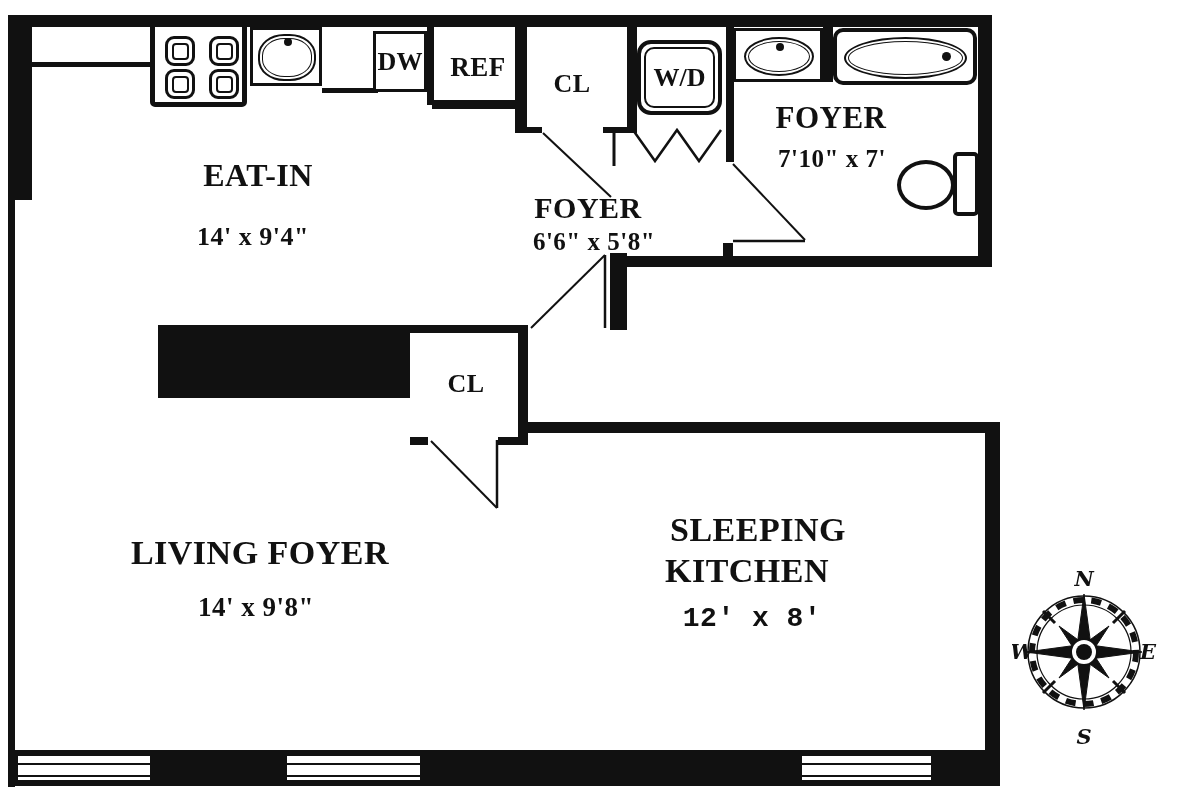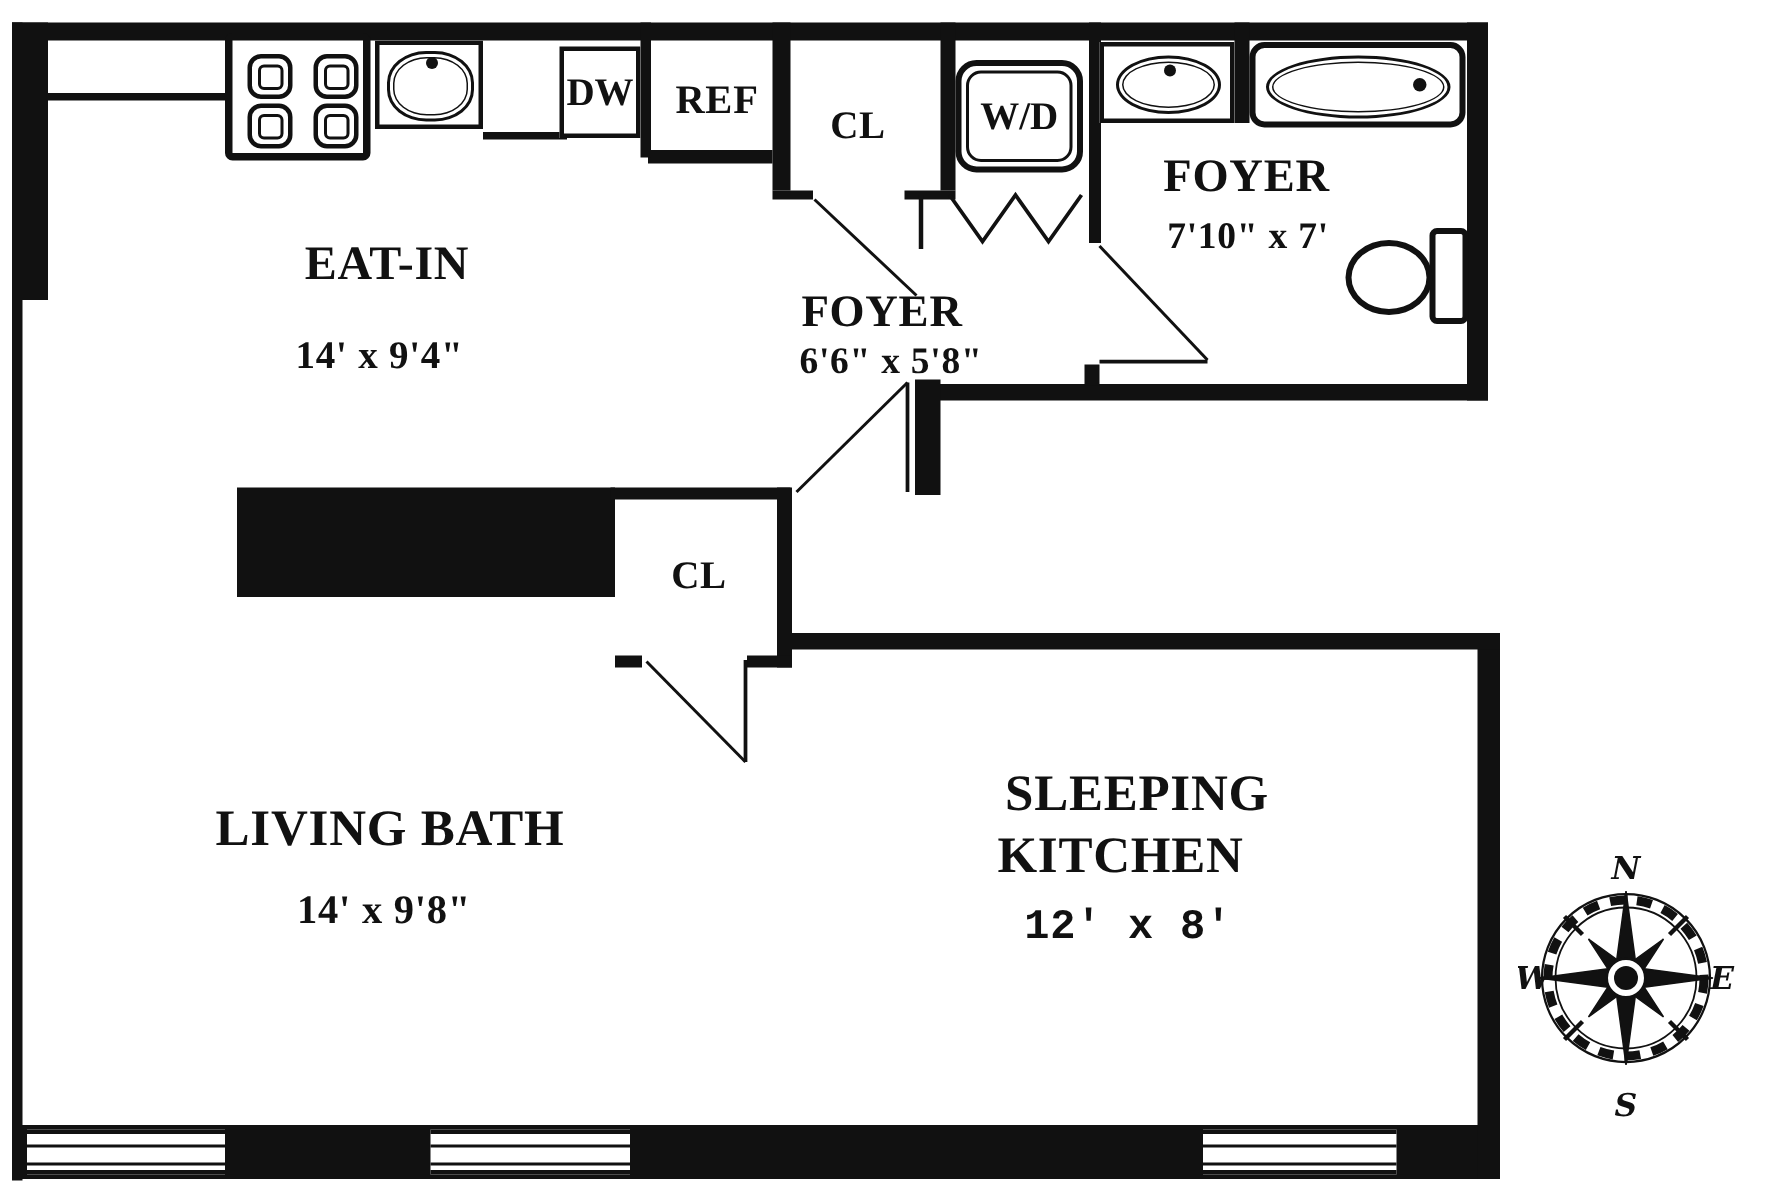--- a/index.html
+++ b/index.html
@@ -170,20 +170,20 @@
 
   <div class="label" style="left:588px;top:208px;font-size:30px;">FOYER</div>
   <div class="label" style="left:594px;top:241px;font-size:25px;">6'6" x 5'8"</div>
 
   <div class="label" style="left:831px;top:117px;font-size:31px;">FOYER</div>
   <div class="label" style="left:832px;top:158px;font-size:25px;">7'10" x 7'</div>
 
   <div class="label" style="left:572px;top:84px;font-size:26px;">CL</div>
   <div class="label" style="left:466px;top:384px;font-size:26px;">CL</div>
 
-  <div class="label" style="left:260px;top:553px;font-size:34px;">LIVING BATH</div>
+  <div class="label" style="left:260px;top:553px;font-size:34px;">LIVING FOYER</div>
   <div class="label" style="left:256px;top:607px;font-size:27px;">14' x  9'8"</div>
 
   <div class="label" style="left:758px;top:530px;font-size:34px;">SLEEPING</div>
   <div class="label" style="left:747px;top:571px;font-size:34px;">KITCHEN</div>
   <div class="label" style="left:752px;top:619px;font-size:28px;font-family:Liberation Mono, monospace;">12' x 8'</div>
 
 </div>
 
 </body></html>

